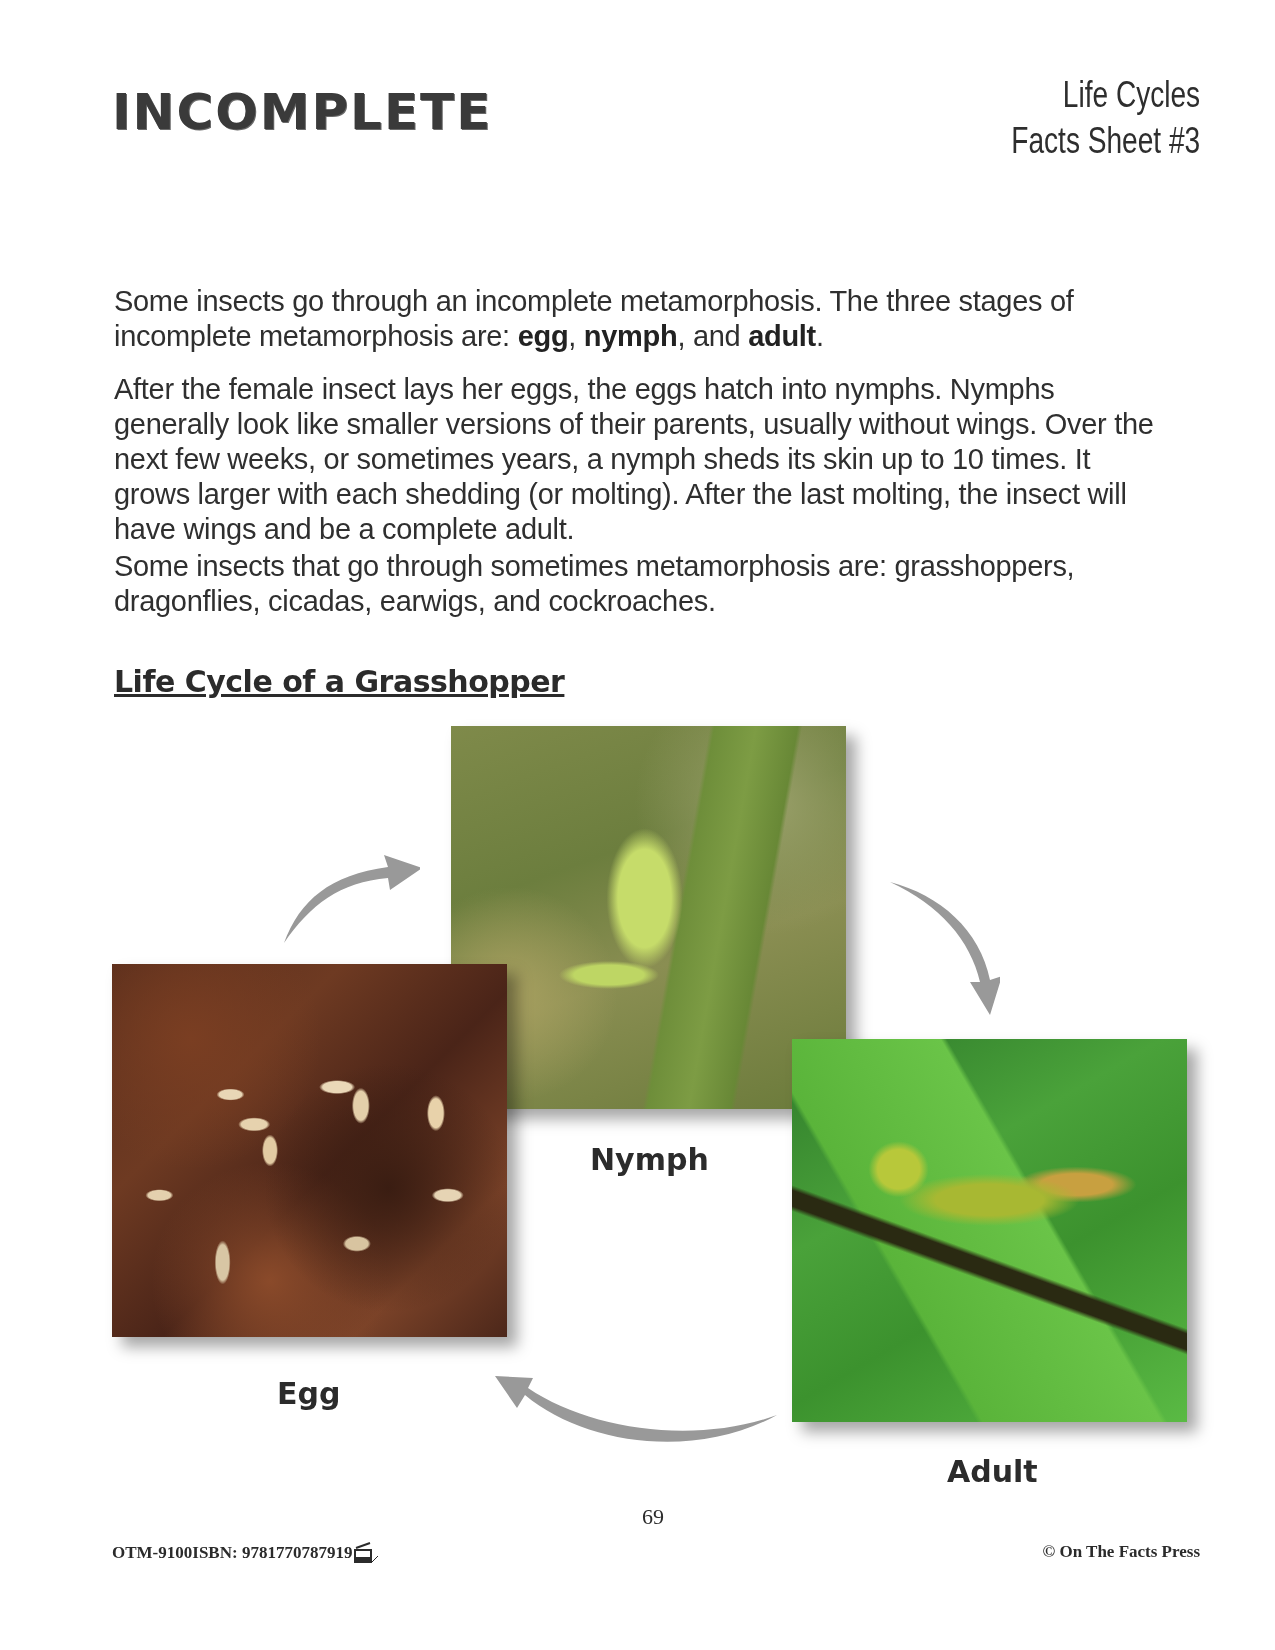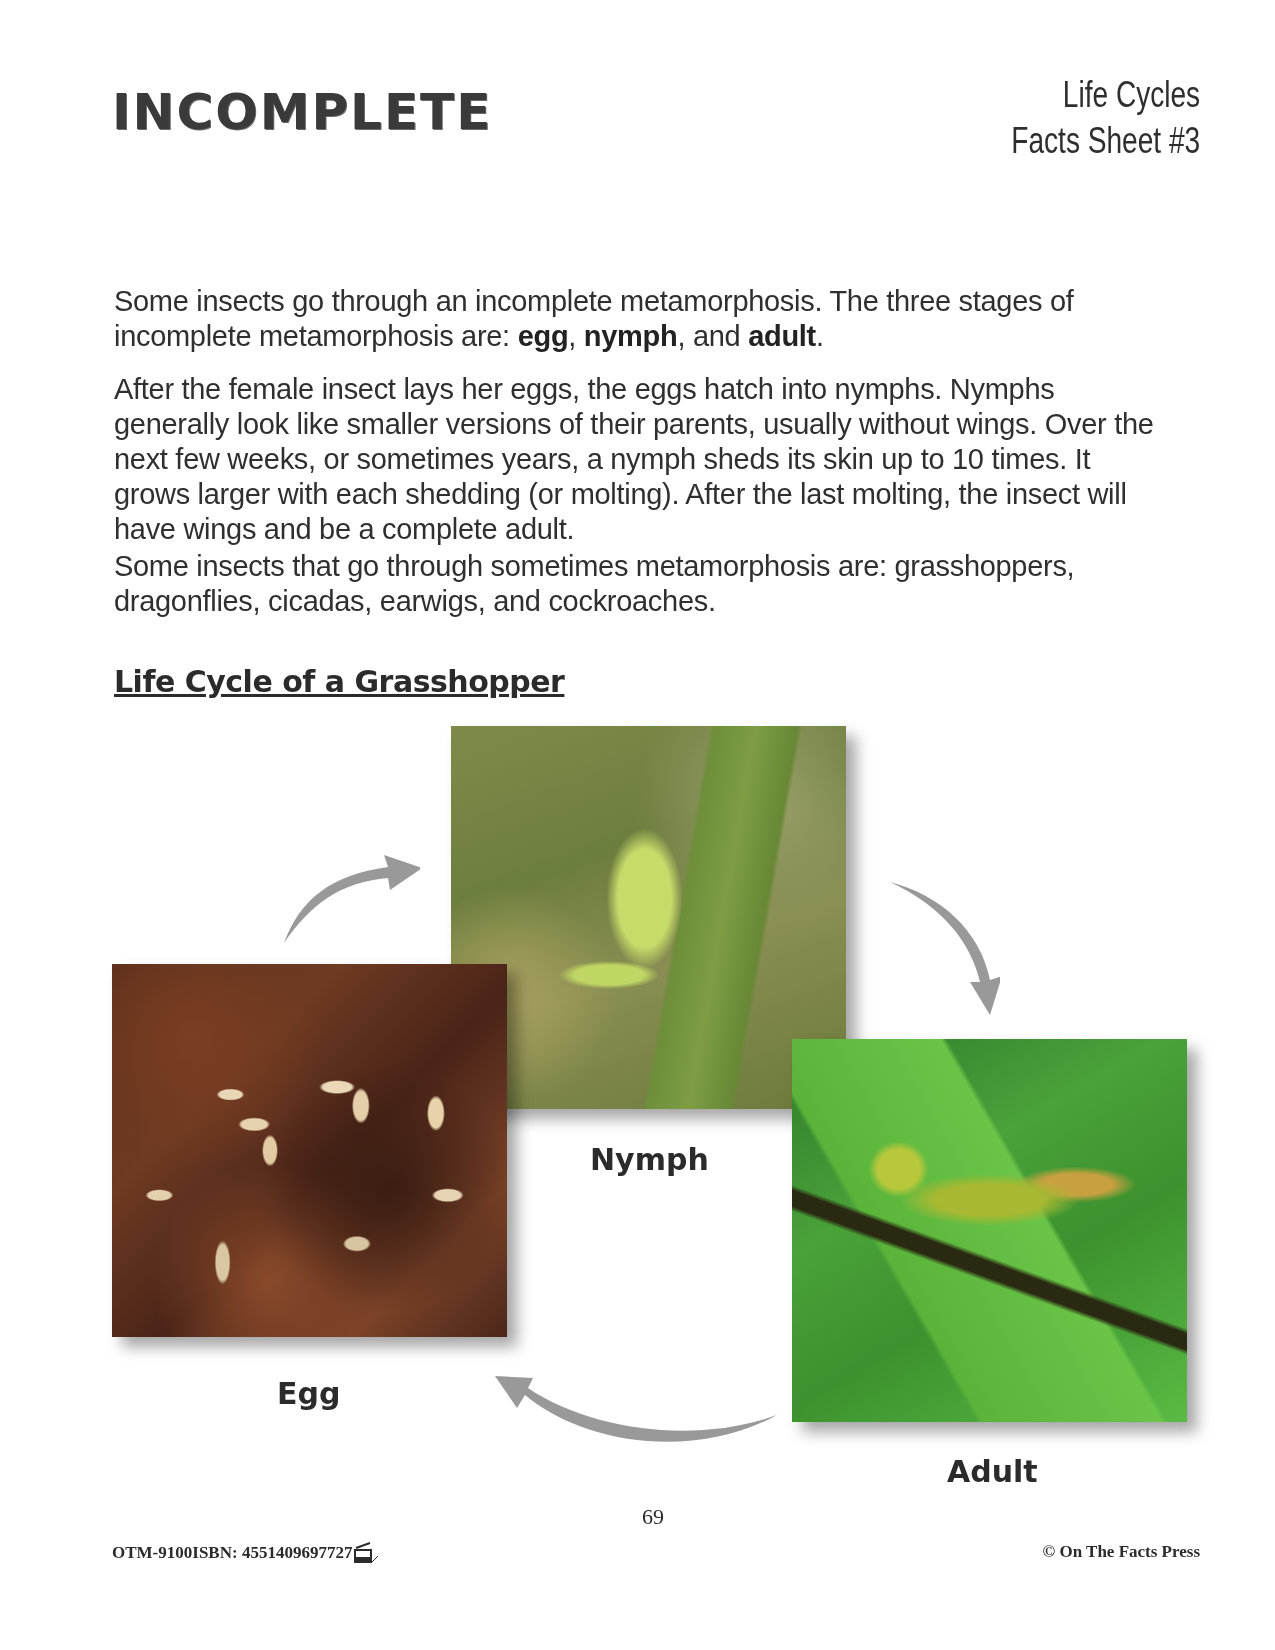--- a/index.html
+++ b/index.html
@@ -138,21 +138,21 @@
 <div class="abs photo photo-nymph"></div>
 <div class="abs photo photo-egg"></div>
 <div class="abs photo photo-adult"></div>
 
 <div class="abs stage-label label-nymph">Nymph</div>
 <div class="abs stage-label label-egg">Egg</div>
 <div class="abs stage-label label-adult">Adult</div>
 
 <div class="abs footer footer-left">
   <span>OTM-9100</span>
-  <span>ISBN: 4551409697727</span>
+  <span>ISBN: 9781770787919</span>
   <svg width="28" height="22" viewBox="0 0 28 22">
     <rect x="2" y="7" width="18" height="14" fill="#2b2b2b"></rect>
     <rect x="4" y="9" width="14" height="6" fill="#ffffff"></rect>
     <path d="M4 6 L 18 1" stroke="#2b2b2b" stroke-width="2"></path>
     <path d="M20 20 L 26 14" stroke="#2b2b2b" stroke-width="1"></path>
   </svg>
 </div>
 <div class="abs footer footer-center">69</div>
 <div class="abs footer footer-right">© On The Facts Press</div>
 

